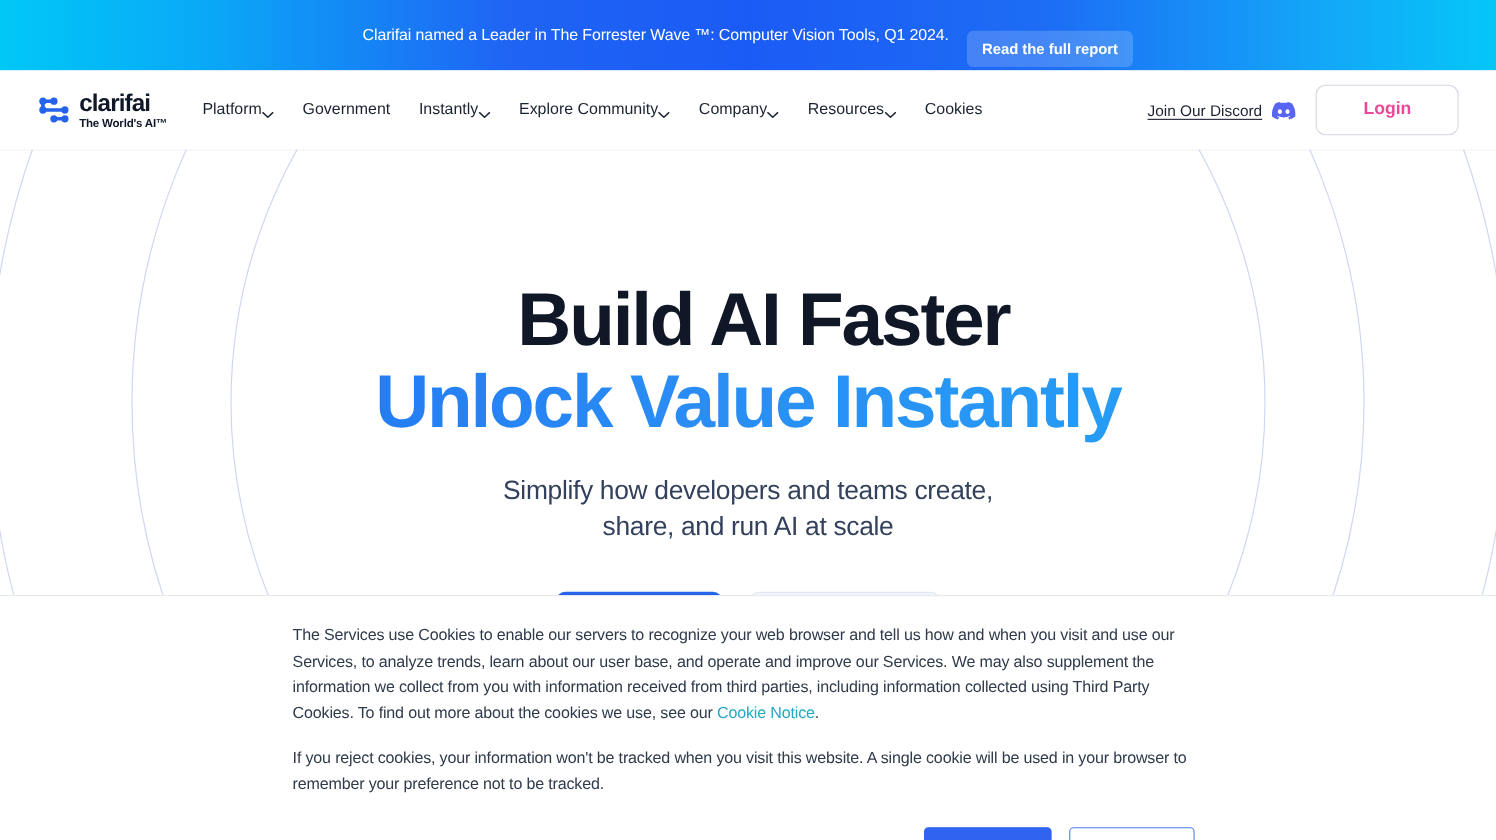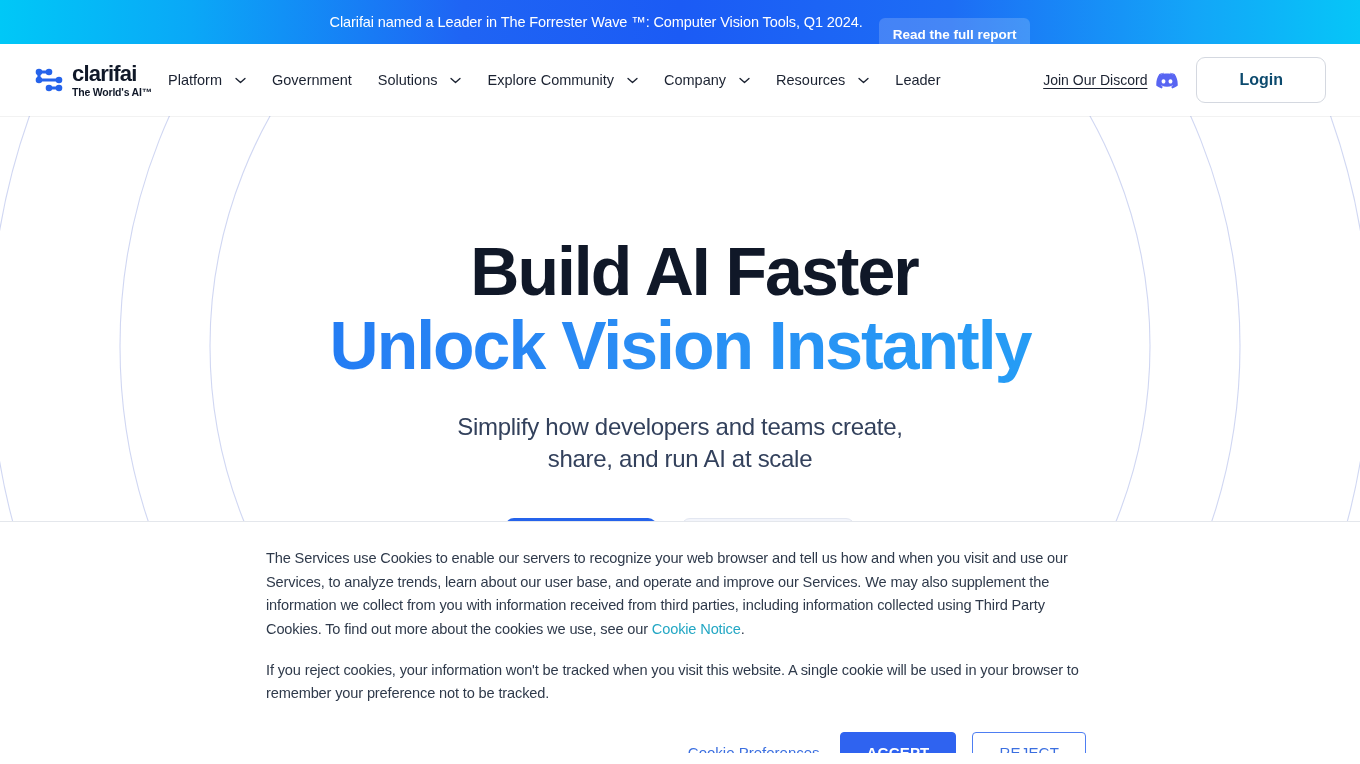--- a/index.html
+++ b/index.html
@@ -7,21 +7,21 @@
   html, body {
     width:1360px; height:764px;
     overflow:hidden;
     font-family:"Liberation Sans", sans-serif;
     background:#ffffff;
   }
 
   
   .banner {
     position:relative;
-    height:44px;
+    height:64px;
     width:100%;
     background:linear-gradient(90deg,
        #00c8f7 0%,
        #0aa8f7 14%,
        #1f64f4 34%,
        #1b5bf5 50%,
        #1d6df5 70%,
        #13a6f8 88%,
        #06c6f8 100%);
     display:flex;
@@ -57,21 +57,21 @@
     display:flex;
     align-items:center;
     padding:0 34px;
     box-shadow:0 1px 0 rgba(0,0,0,0.05);
     z-index:5;
   }
   .logo {
     display:flex;
     align-items:center;
     gap:8px;
-    margin-right:16px;
+    margin-right:32px;
     cursor:pointer;
   }
   .logo-mark { width:30px; height:26px; flex:none; }
   .logo-words { line-height:1; }
   .logo-name {
     display:block;
     font-size:22px;
     font-weight:bold;
     color:#101828;
     letter-spacing:-0.8px;
@@ -81,22 +81,22 @@
     font-size:10.5px;
     font-weight:bold;
     color:#101828;
     letter-spacing:-0.2px;
     margin-top:2px;
   }
 
   .nav-links { display:flex; align-items:center; gap:26px; }
   .nav-item {
     display:flex;
-    align-items:center;
-    gap:13px;
+    align-items:flex-end;
+    gap:0;
     font-size:14.5px;
     color:#1b2231;
     cursor:pointer;
     white-space:nowrap;
   }
   .caret {
     width:11px; height:7px;
     flex:none;
     display:block;
   }
@@ -120,21 +120,21 @@
   }
   .discord-icon { width:22px; height:17px; display:block; }
   .login-btn {
     border:1px solid #d4d8e0;
     background:#fff;
     border-radius:9px;
     padding:13px 42px;
     font-family:inherit;
     font-size:16px;
     font-weight:bold;
-    color:#0c4a6e;
+    color:#ec4899;
     cursor:pointer;
     white-space:nowrap;
   }
 
   
   .hero {
     position:relative;
     height:637px;
     background:#ffffff;
     overflow:hidden;
@@ -320,21 +320,21 @@
       <svg class="caret" viewBox="0 0 11 7">
           <path d="M1 1.4 5.5 5.6 10 1.4" fill="none" stroke="#1b2231" stroke-width="1.3" stroke-linecap="round" stroke-linejoin="round"></path>
         </svg>
     </div>
 
     <div class="nav-item">
       <span>Government</span>
     </div>
 
     <div class="nav-item">
-      <span>Solutions</span>
+      <span>Instantly</span>
       <svg class="caret" viewBox="0 0 11 7">
           <path d="M1 1.4 5.5 5.6 10 1.4" fill="none" stroke="#1b2231" stroke-width="1.3" stroke-linecap="round" stroke-linejoin="round"></path>
         </svg>
     </div>
 
     <div class="nav-item">
       <span>Explore Community</span>
       <svg class="caret" viewBox="0 0 11 7">
           <path d="M1 1.4 5.5 5.6 10 1.4" fill="none" stroke="#1b2231" stroke-width="1.3" stroke-linecap="round" stroke-linejoin="round"></path>
         </svg>
@@ -348,21 +348,21 @@
     </div>
 
     <div class="nav-item">
       <span>Resources</span>
       <svg class="caret" viewBox="0 0 11 7">
           <path d="M1 1.4 5.5 5.6 10 1.4" fill="none" stroke="#1b2231" stroke-width="1.3" stroke-linecap="round" stroke-linejoin="round"></path>
         </svg>
     </div>
 
     <div class="nav-item">
-      <span>Leader</span>
+      <span>Cookies</span>
     </div>
   </div>
 
   <div class="nav-right">
     <div class="discord-link">
       <span class="discord-text">Join Our Discord</span>
       <svg class="discord-icon" viewBox="0 0 24 18">
         <path d="M20.3 2.0A19.4 19.4 0 0 0 15.6.6l-.3.6a17 17 0 0 1 4.2 1.4A14.4 14.4 0 0 0 12 1.3 14.4 14.4 0 0 0 4.5 2.6 17 17 0 0 1 8.7 1.2L8.4.6A19.4 19.4 0 0 0 3.7 2.0C.8 6.4.0 10.6.4 14.8a19.6 19.6 0 0 0 5.9 3l1.2-2a12.8 12.8 0 0 1-2-1c.2-.1.3-.2.5-.3a14 14 0 0 0 12 0l.5.3a12.8 12.8 0 0 1-2 1l1.2 2a19.6 19.6 0 0 0 5.9-3c.5-4.9-.8-9.1-3.3-12.8ZM8.2 12.3c-1.1 0-2.1-1-2.1-2.3s.9-2.3 2.1-2.3 2.1 1 2.1 2.3-.9 2.3-2.1 2.3Zm7.6 0c-1.1 0-2.1-1-2.1-2.3s.9-2.3 2.1-2.3 2.1 1 2.1 2.3-.9 2.3-2.1 2.3Z" fill="#5865f2"></path>
       </svg>
     </div>
@@ -375,21 +375,21 @@
   <svg class="hero-arcs" viewBox="0 0 1400 1400">
     <g fill="none" stroke="#aab6e8" stroke-width="1.1" opacity="0.55">
       <circle cx="700" cy="700" r="560"></circle>
       <circle cx="700" cy="700" r="470"></circle>
       <circle cx="700" cy="700" r="690"></circle>
     </g>
   </svg>
 
   <div class="hero-inner">
     <h1 class="hl1">Build AI Faster</h1>
-    <h1 class="hl2">Unlock Vision Instantly</h1>
+    <h1 class="hl2">Unlock Value Instantly</h1>
     <p class="hero-sub">
       <span>Simplify how developers and teams create,</span><br>
       <span>share, and run AI at scale</span>
     </p>
     <div class="hero-cta">
       <button class="cta-primary">Get started</button>
       <button class="cta-secondary">Contact sales</button>
     </div>
   </div>
 

